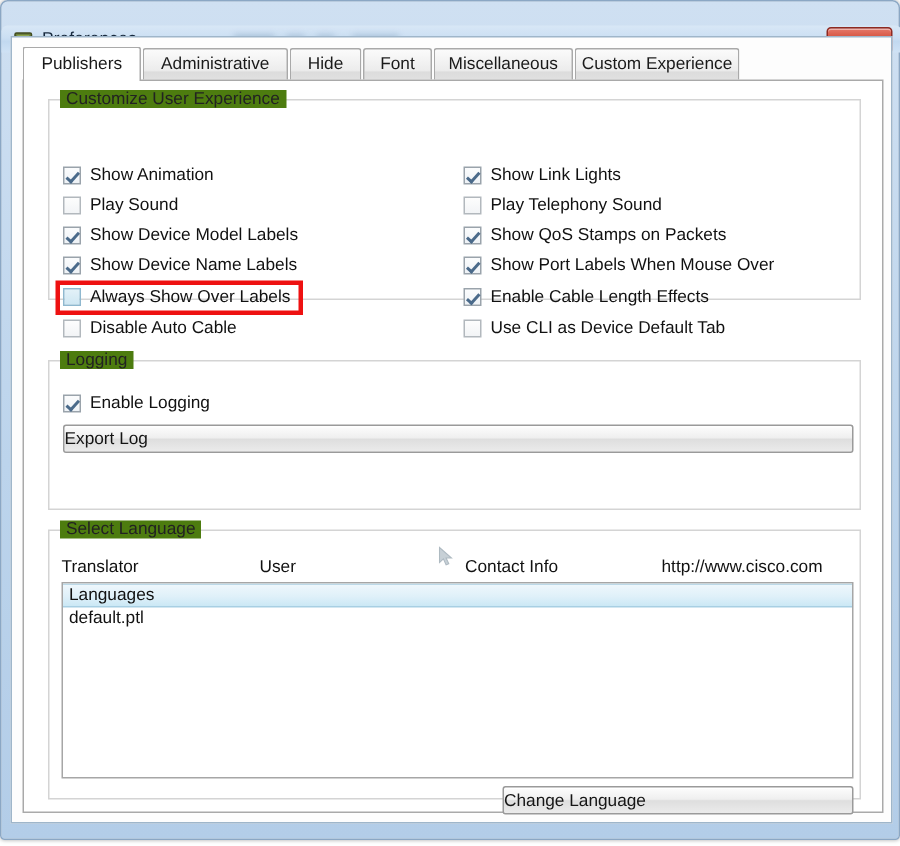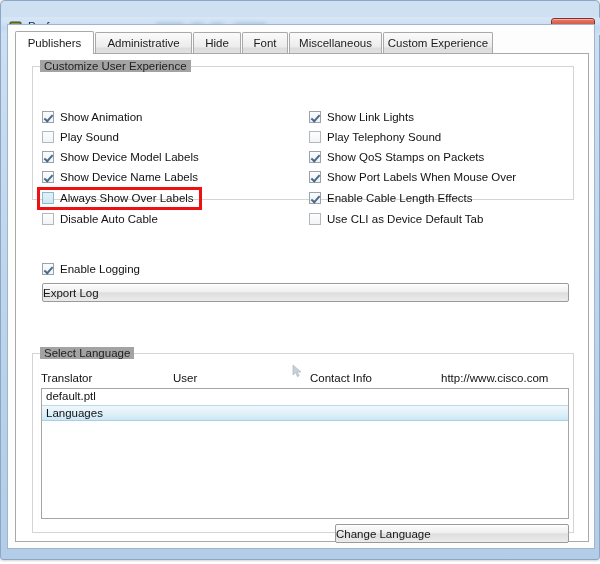--- a/index.html
+++ b/index.html
@@ -154,21 +154,21 @@
   .group {
     position: absolute;
     box-sizing: border-box;
     border: 1px solid #d4d4d4;
     background: transparent;
   }
   .group-title {
     position: absolute;
     top: -7px; left: 7px;
     padding: 0 4px;
-    background: #a3a3a3;
+    background: #4d7c0f;
     font-size: 11.5px;
     color: #222222;
     white-space: nowrap;
   }
 
   
   .cb-row {
     position: absolute;
     height: 17px;
     white-space: nowrap;
@@ -354,40 +354,43 @@
         </div>
         <div class="cb-row" style="left:293px; top:136px;">
           <span class="cb-box checked"></span>
           <span class="cb-label">Enable Cable Length Effects</span>
         </div>
         <div class="cb-row" style="left:293px; top:157px;">
           <span class="cb-box"></span>
           <span class="cb-label">Use CLI as Device Default Tab</span>
         </div>
 
+        <div class="group" style="left:16px; top:186px; width:542px; height:100px;">
+          <div class="group-title">Logging</div>
+        </div>
 
         <div class="cb-row" style="left:26px; top:207px;">
           <span class="cb-box checked"></span>
           <span class="cb-label">Enable Logging</span>
         </div>
 
         <div class="btn" style="left:26px; top:229px; width:527px; height:19px; line-height:18px;">Export Log</div>
 
         <div class="group" style="left:16px; top:299px; width:542px; height:180px;">
           <div class="group-title">Select Language</div>
         </div>
 
         <div class="col-head" style="left:25px; top:318px;">Translator</div>
         <div class="col-head" style="left:157px; top:318px;">User</div>
         <div class="col-head" style="left:294px; top:318px;">Contact Info</div>
         <div class="col-head" style="left:425px; top:318px;">http://www.cisco.com</div>
 
         <div class="listbox" style="left:25px; top:334px; width:528px; height:131px;">
+          <div class="list-row selected">Languages</div>
           <div class="list-row">default.ptl</div>
-          <div class="list-row selected">Languages</div>
         </div>
 
         <div class="btn" style="left:319px; top:470px; width:234px; height:19px; line-height:18px;">Change Language</div>
 
       </div>
     </div>
   </div>
 
   <svg class="cursor-ghost" viewBox="0 0 12 14">
     <path d="M1 1 L1 11 L3.6 8.6 L5.4 12.6 L7.2 11.8 L5.4 8 L9 8 Z" fill="#9aaab6" stroke="#6d8290" stroke-width="0.7"></path>

